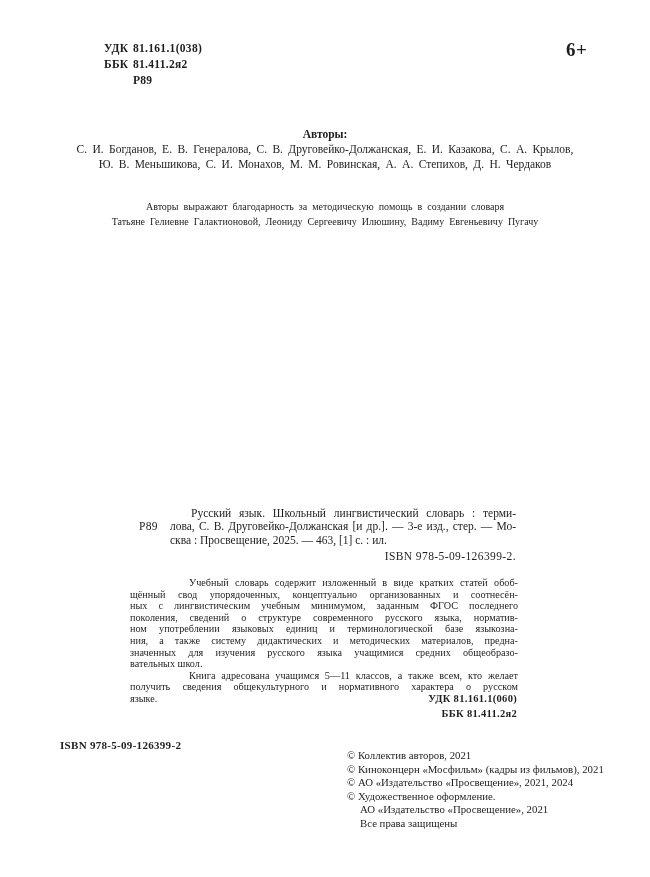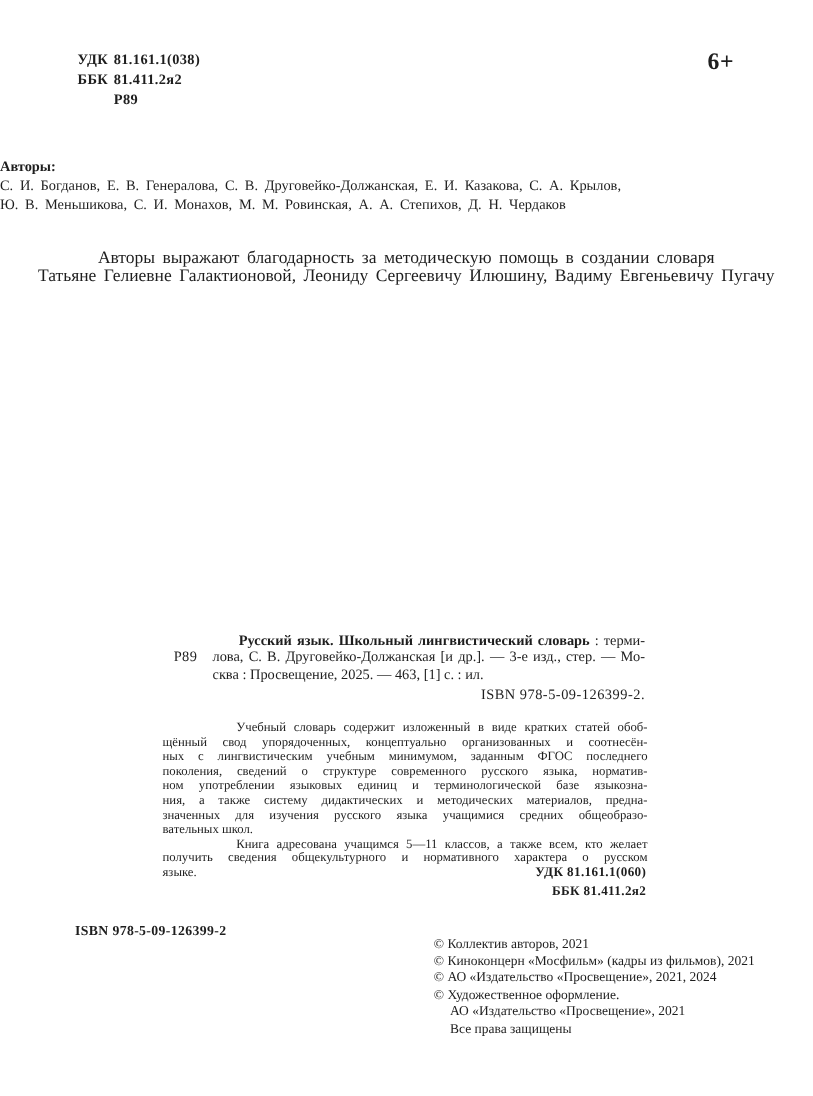--- a/index.html
+++ b/index.html
@@ -15,57 +15,57 @@
     color: #1e1e1e;
     overflow: hidden;
   }
 
   
   .udk-block {
     position: absolute; left: 62px; top: 40px;
     font-size: 11.5px; font-weight: bold; line-height: 16px;
     letter-spacing: 0.3px;
   }
-  .udk-row { display: flex; }
+  .udk-row { display: flex; margin-left: 42px; }
   .udk-row .lbl { width: 29px; }
 
   
   .age-badge {
     position: absolute; left: 566px; top: 39px;
     font-size: 19px; font-weight: bold; letter-spacing: 0.5px;
   }
 
   
   .authors {
     position: absolute; left: 0; top: 127px; width: 650px;
-    text-align: left; font-size: 11.5px; line-height: 15px;
+    text-align: center; font-size: 11.5px; line-height: 15px;
     word-spacing: 2.5px;
   }
   .authors .heading { font-weight: bold; }
 
   
   .ack {
     position: absolute; left: 0; top: 199px; width: 650px;
-    text-align: center; font-size: 14px; line-height: 15px;
+    text-align: center; font-size: 10px; line-height: 15px;
     word-spacing: 2.5px;
   }
 
   
   .card-code {
     position: absolute; left: 139px; top: 520px;
     font-size: 11.5px; letter-spacing: 0.3px;
   }
   .card {
     position: absolute; left: 170px; top: 507px; width: 346px;
     font-size: 11.5px; line-height: 13.4px;
   }
   .card-line { text-align: justify; }
   .card-line.j { text-align-last: justify; }
   .card-line.first { text-indent: 21px; }
-  .card-line b { font-weight: bold; }
+  .card-line b { font-weight: normal; }
   .card-isbn { text-indent: 21px; margin-top: 3px; letter-spacing: 0.4px; text-align: right; }
 
   
   .annotation {
     position: absolute; left: 130px; top: 577px; width: 388px;
     font-size: 10.2px; line-height: 11.6px;
   }
   .ann-line { text-align: justify; }
   .ann-line.j { text-align-last: justify; }
   .ann-line.ind { text-indent: 59px; }

